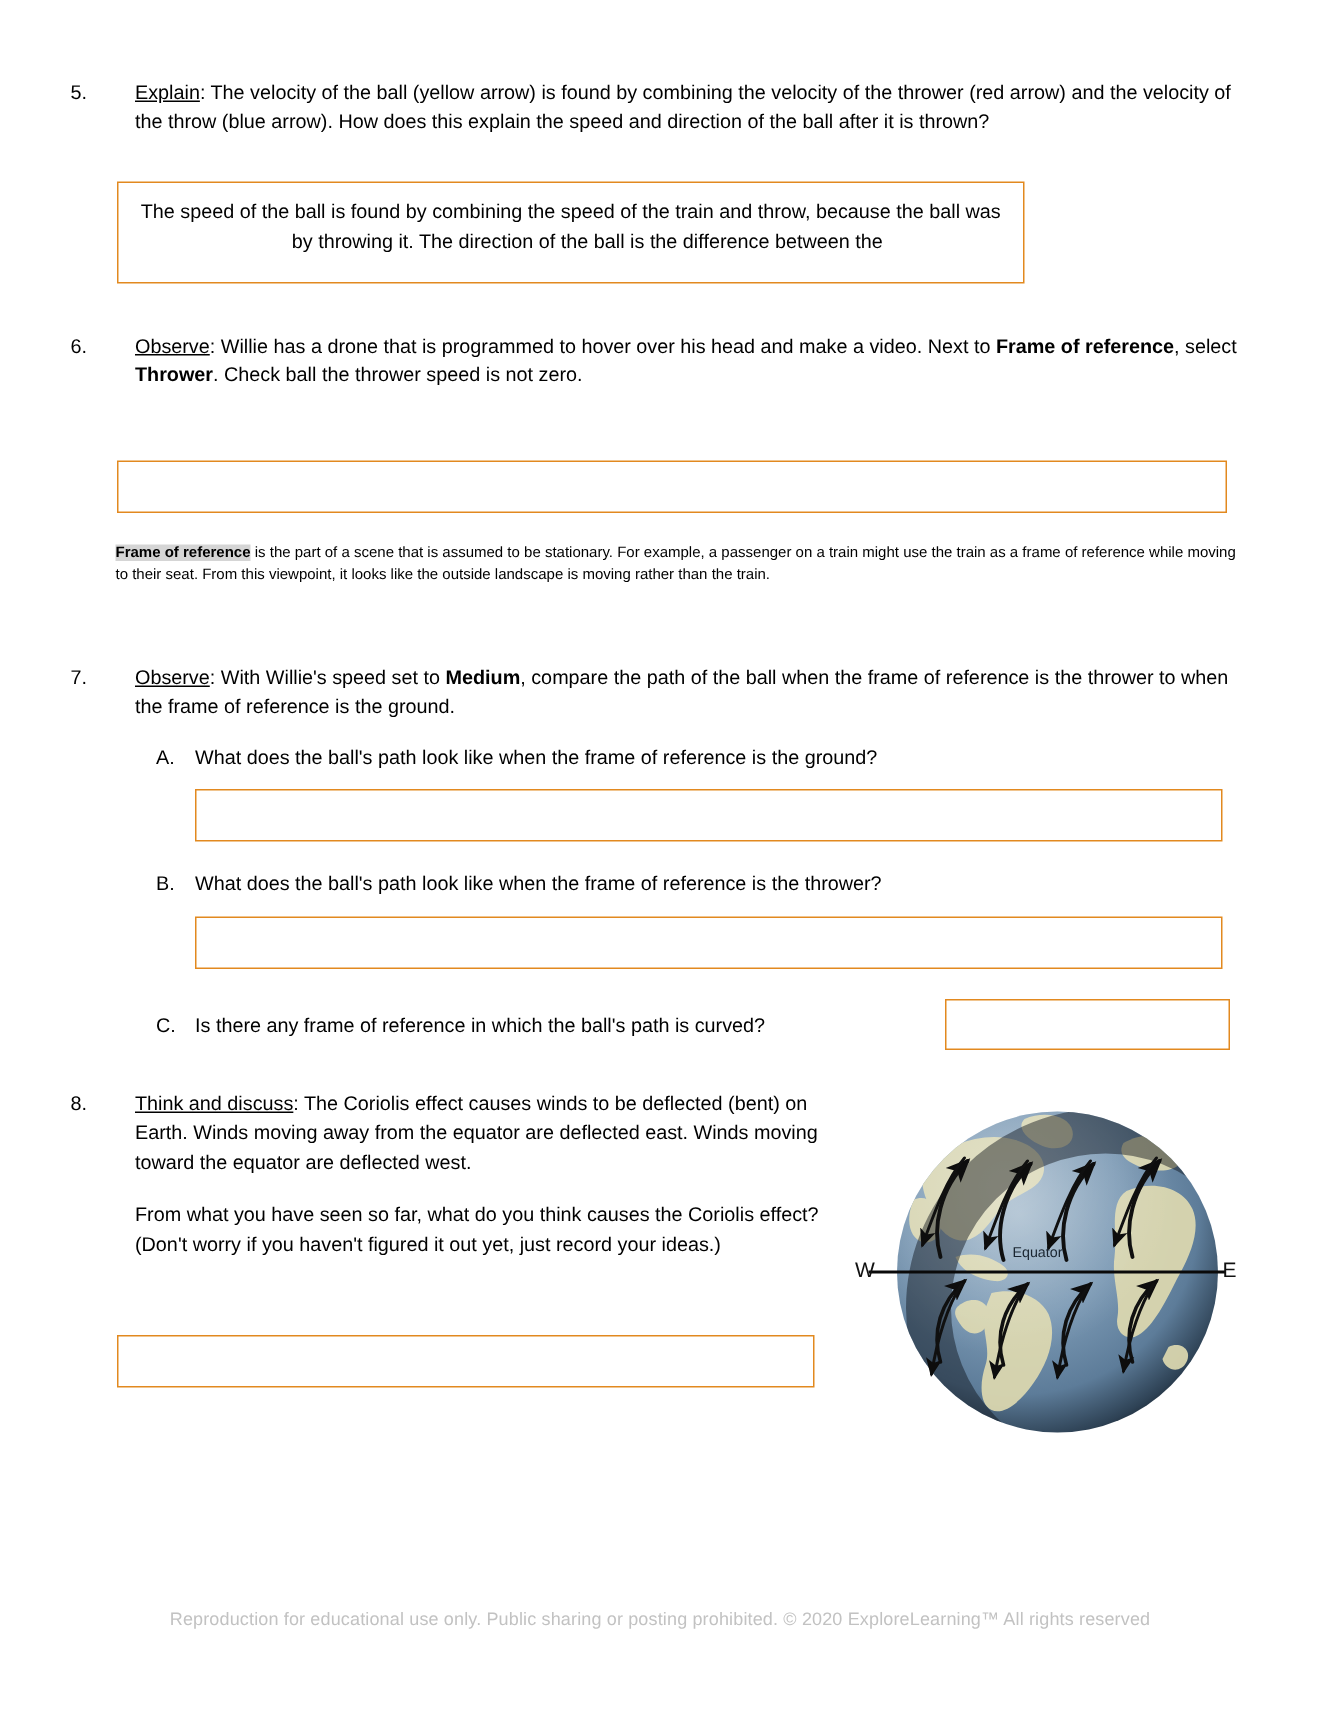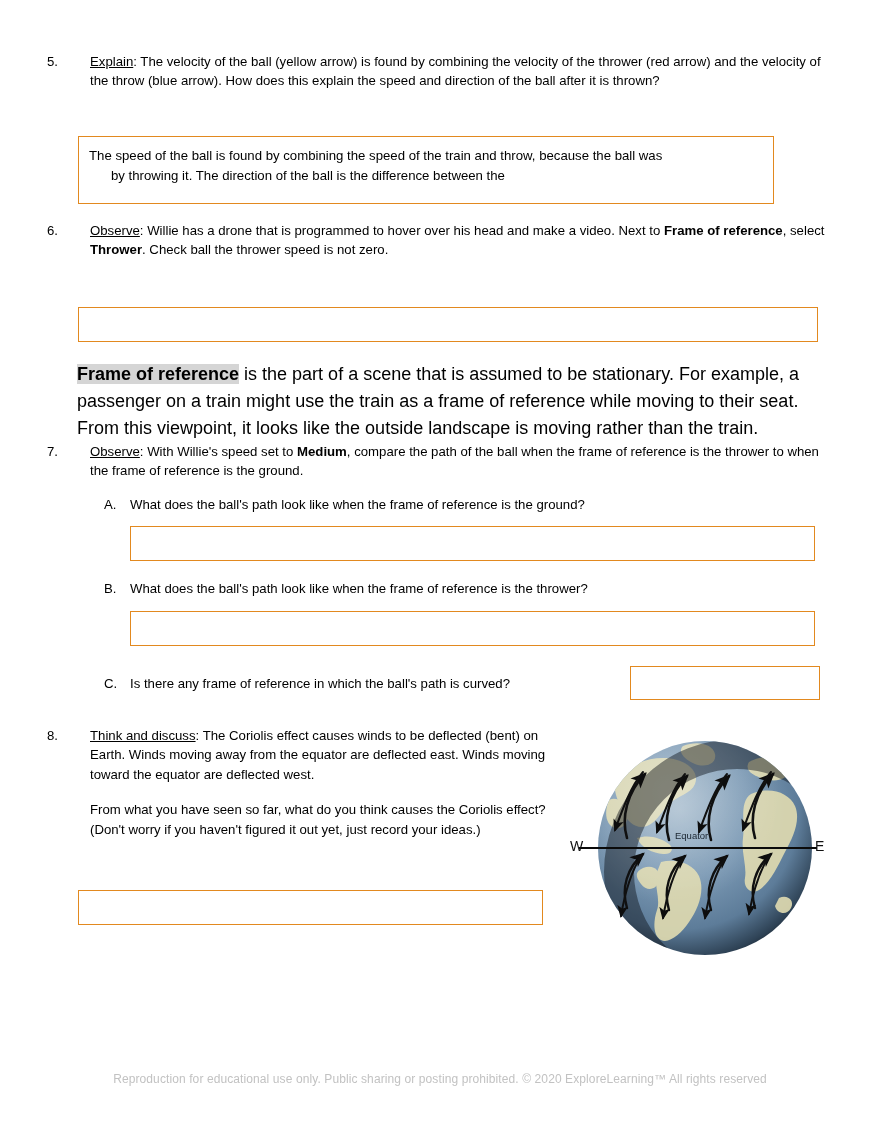--- a/index.html
+++ b/index.html
@@ -76,21 +76,21 @@
   .sub-letter {
     position: absolute;
     left: 0; top: 0;
     width: 26px;
   }
   .sub-body { margin-left: 26px; }
 
   
   .defpara {
     position: absolute;
-    font-size: 18px;
+    font-size: 10px;
     line-height: 1.50;
   }
 
   
   .figure {
     position: absolute;
   }
   .axis-label {
     position: absolute;
     font-size: 14px;
@@ -115,21 +115,21 @@
 
 <div class="page">
 
   <div class="q" style="left:47px; top:52px; width:778px;">
     <span class="q-num">5.</span>
     <div class="q-body">
       <p><span class="u">Explain</span><span>: The velocity of the ball (yellow arrow) is found by combining the velocity of the thrower (red arrow) and the velocity of the throw (blue arrow). How does this explain the speed and direction of the ball after it is thrown?</span></p>
     </div>
   </div>
 
-  <div class="abox" style="left:78px; top:136px; width:696px; height:68px;">
+  <div class="abox" style="left:78px; top:121px; width:605px; height:68px;text-align:center;">
     <span class="atext"><span>The speed of the ball is found by combining the speed of the train and throw, because the ball was</span><span class="ind">by throwing it. The direction of the ball is the difference between the</span></span>
   </div>
 
   <div class="q" style="left:47px; top:221px; width:778px;">
     <span class="q-num">6.</span>
     <div class="q-body">
       <p><span class="u">Observe</span><span>: Willie has a drone that is programmed to hover over his head and make a video. Next to </span><span class="b">Frame of reference</span><span>, select </span><span class="b">Thrower</span><span>. Check ball the thrower speed is not zero.</span></p>
     </div>
   </div>
 

